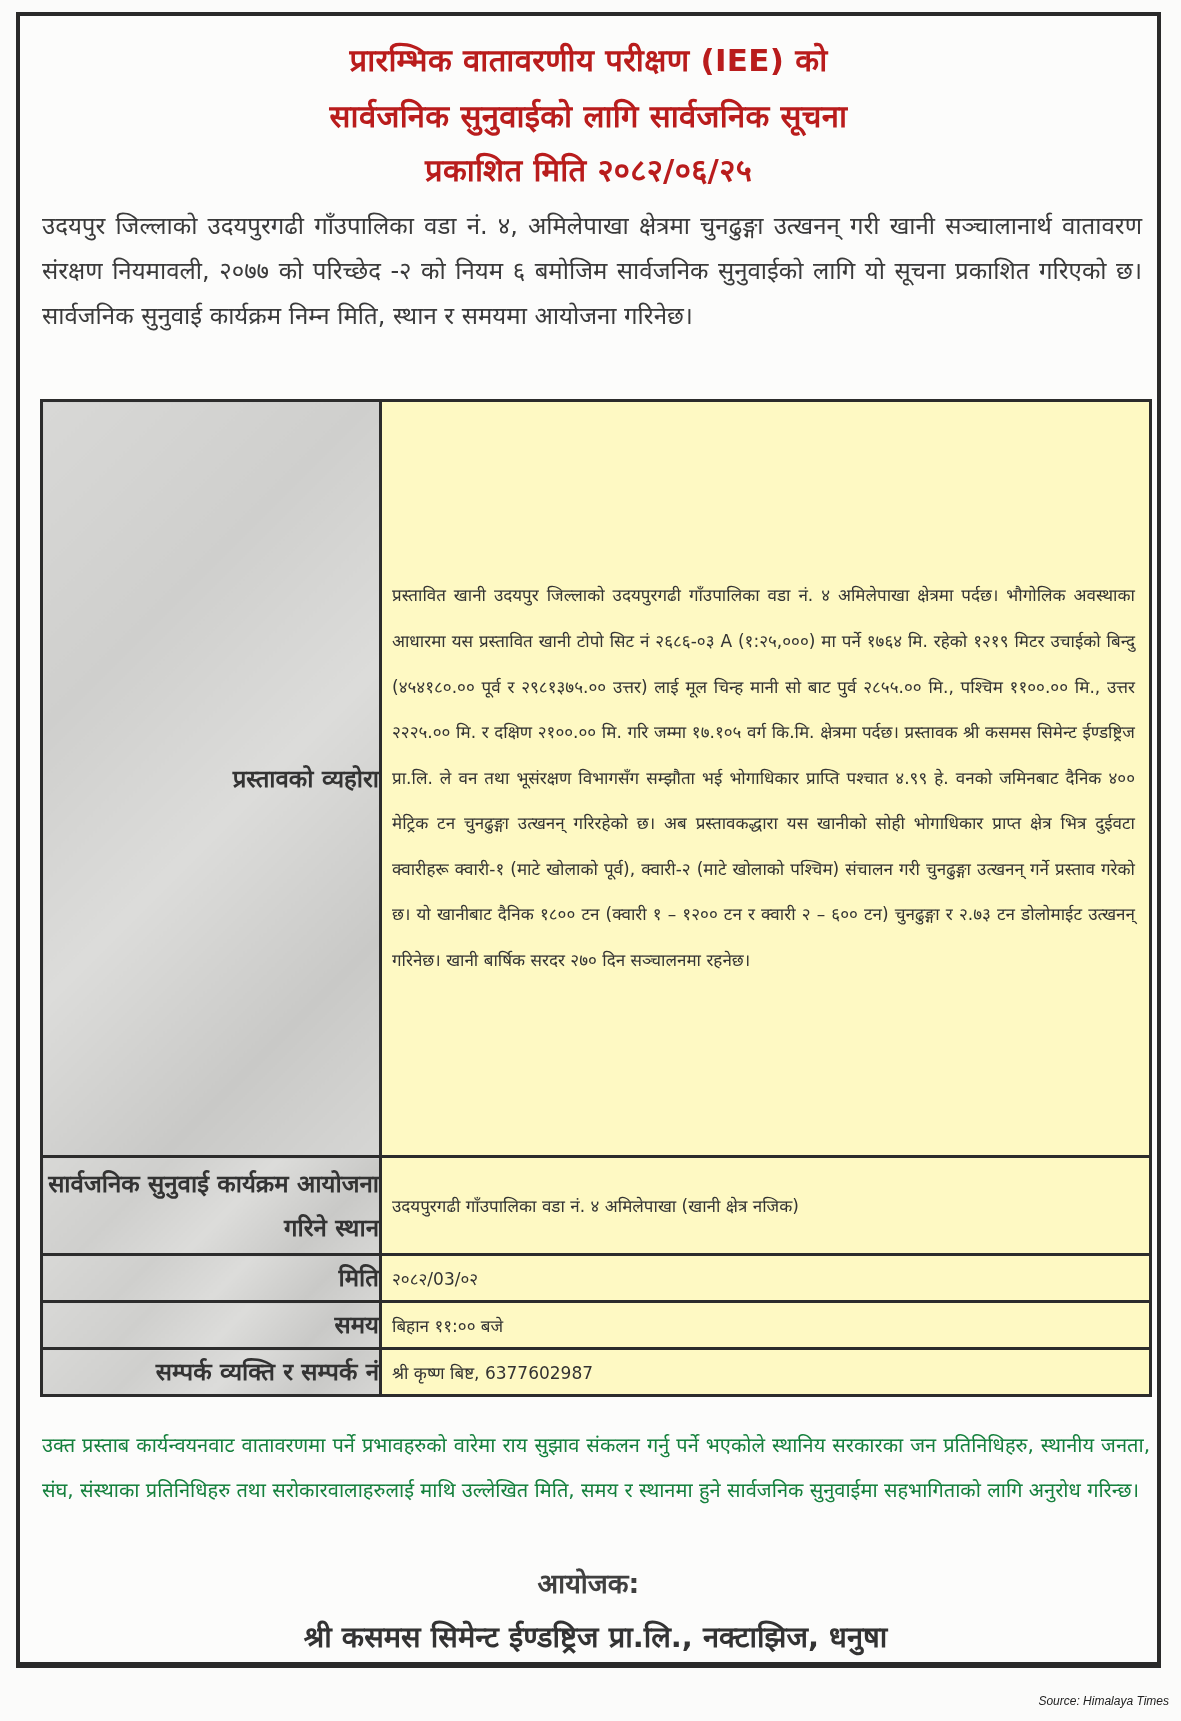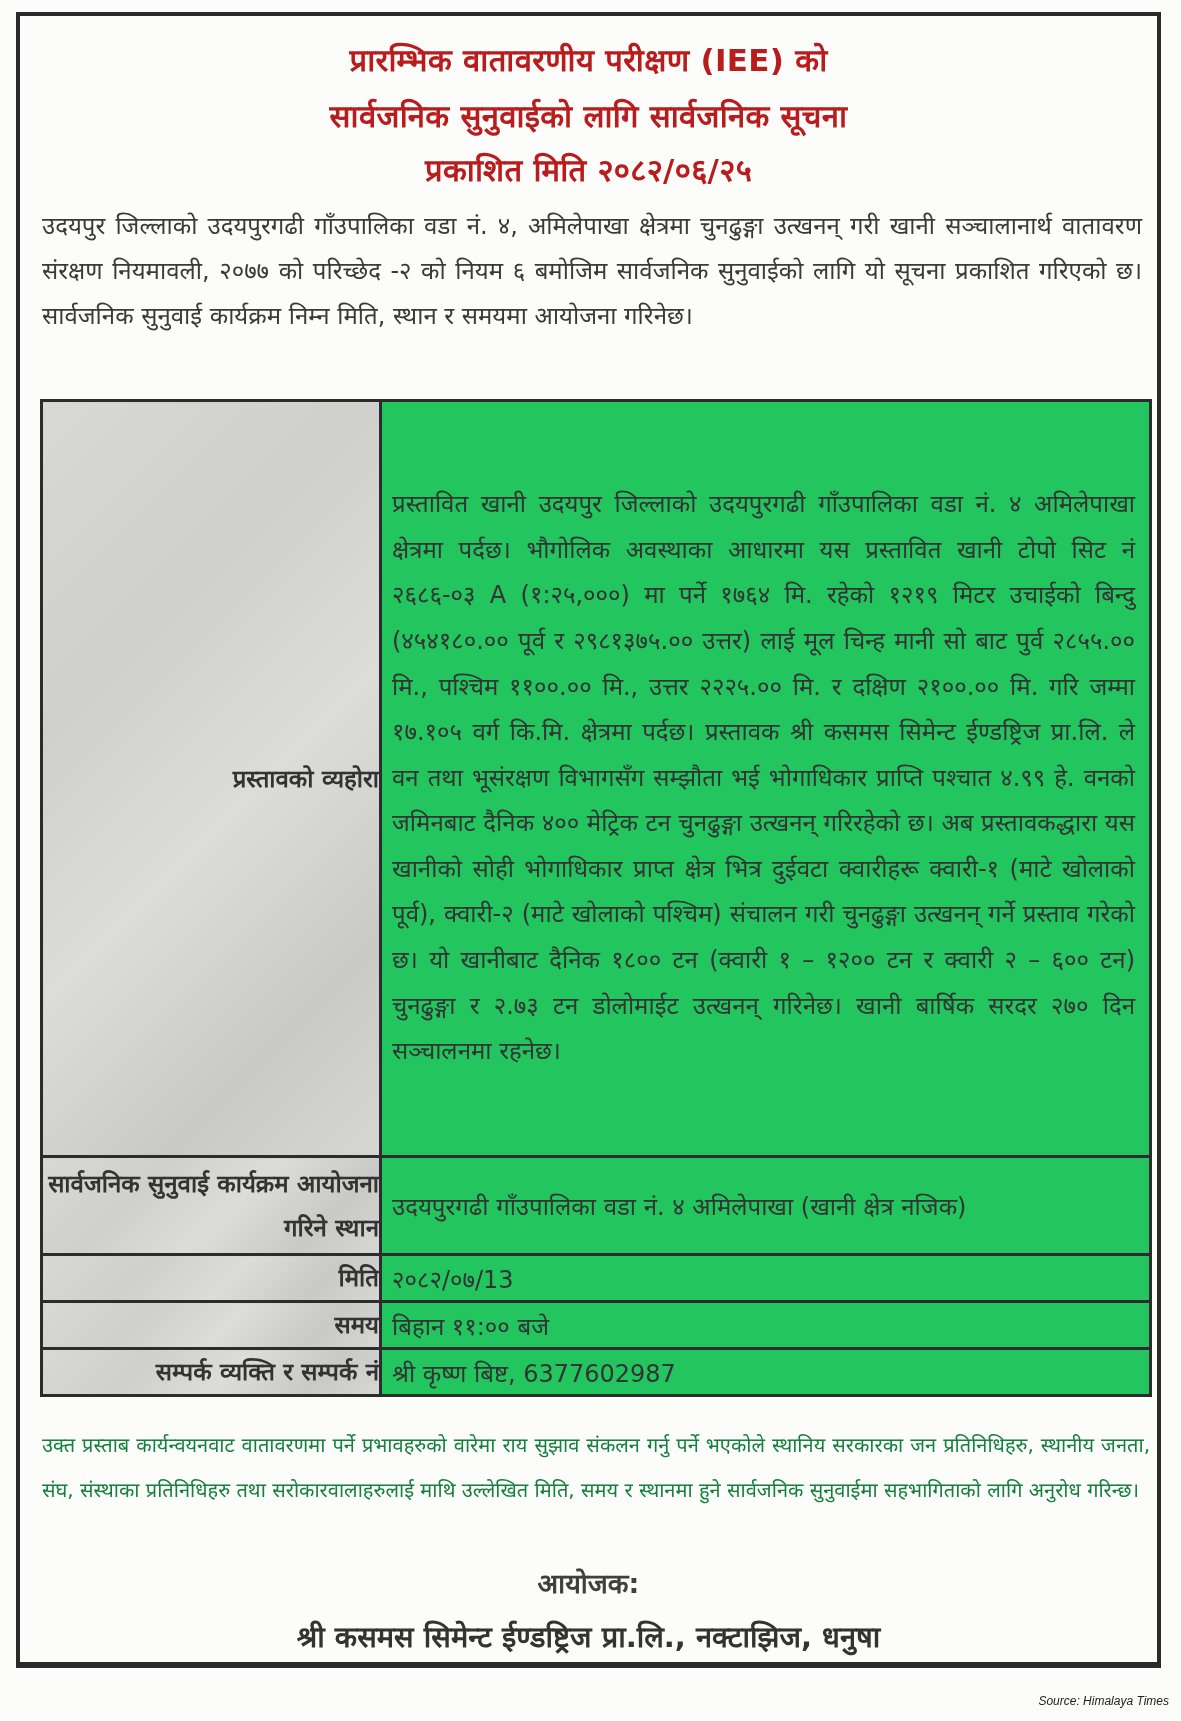--- a/index.html
+++ b/index.html
@@ -51,24 +51,24 @@
   .lbl {
     width: 336px;
     background: linear-gradient(135deg, #d8d8d6 0%, #cfcfcd 30%, #dcdcda 55%, #c9c9c7 80%, #d6d6d4 100%);
     text-align: right;
     font-weight: bold;
     font-size: 24px;
     color: #333;
     line-height: 44px;
   }
   .val {
-    font-size: 24px;
+    font-size: 17px;
     color: #333;
     padding: 0 14px 0 10px !important;
-    background: #22c55e;
+    background: #fef9c3;
   }
   .val-desc {
     line-height: 45.6px;
     text-align: justify;
     padding-top: 6px !important;
     padding-bottom: 6px !important;
   }
   .row-desc { height: 756px; }
   .row-venue { height: 98px; }
   .row-date { height: 47px; }
@@ -78,21 +78,21 @@
     position: absolute; left: 22px; top: 1407px; width: 1108px;
     font-size: 20px; line-height: 45px; text-align: justify;
     color: #15803d;
   }
   .organizer-label {
     position: absolute; left: 0; width: 100%; top: 1548px;
     text-align: center; font-weight: bold; font-size: 27px; color: #404040;
   }
   .organizer-name {
     position: absolute; left: 0; width: 100%; top: 1600px;
-    text-align: center; font-weight: bold; font-size: 29px; color: #333;
+    text-align: center; font-weight: bold; font-size: 29px; color: #333; padding-left: 7px;
   }
   .source {
     position: absolute; right: 12px; top: 1694px;
     font-family: "Liberation Sans", sans-serif;
     font-style: italic; font-size: 12px; color: #222;
   }
   .watermark {
     position: absolute; left: 240px; top: 460px;
     font-family: "Liberation Sans", sans-serif;
     font-weight: bold; font-size: 120px;
@@ -120,21 +120,21 @@
         <tr class="row-desc">
       <td class="lbl">प्रस्तावको व्यहोरा</td>
       <td class="val val-desc">प्रस्तावित खानी उदयपुर जिल्लाको उदयपुरगढी गाँउपालिका वडा नं. ४ अमिलेपाखा क्षेत्रमा पर्दछ। भौगोलिक अवस्थाका आधारमा यस प्रस्तावित खानी टोपो सिट नं २६८६-०३ A (१:२५,०००) मा पर्ने १७६४ मि. रहेको १२१९ मिटर उचाईको बिन्दु (४५४१८०.०० पूर्व र २९८१३७५.०० उत्तर) लाई मूल चिन्ह मानी सो बाट पुर्व २८५५.०० मि., पश्चिम ११००.०० मि., उत्तर २२२५.०० मि. र दक्षिण २१००.०० मि. गरि जम्मा १७.१०५ वर्ग कि.मि. क्षेत्रमा पर्दछ। प्रस्तावक श्री कसमस सिमेन्ट ईण्डष्ट्रिज प्रा.लि. ले वन तथा भूसंरक्षण विभागसँग सम्झौता भई भोगाधिकार प्राप्ति पश्चात ४.९९ हे. वनको जमिनबाट दैनिक ४०० मेट्रिक टन चुनढुङ्गा उत्खनन् गरिरहेको छ। अब प्रस्तावकद्धारा यस खानीको सोही भोगाधिकार प्राप्त क्षेत्र भित्र दुईवटा क्वारीहरू क्वारी-१ (माटे खोलाको पूर्व), क्वारी-२ (माटे खोलाको पश्चिम) संचालन गरी चुनढुङ्गा उत्खनन् गर्ने प्रस्ताव गरेको छ। यो खानीबाट दैनिक १८०० टन (क्वारी १ – १२०० टन र क्वारी २ – ६०० टन) चुनढुङ्गा र २.७३ टन डोलोमाईट उत्खनन् गरिनेछ। खानी बार्षिक सरदर २७० दिन सञ्चालनमा रहनेछ।</td>
     </tr>
     <tr class="row-venue">
       <td class="lbl">सार्वजनिक सुनुवाई कार्यक्रम आयोजना गरिने स्थान</td>
       <td class="val">उदयपुरगढी गाँउपालिका वडा नं. ४ अमिलेपाखा (खानी क्षेत्र नजिक)</td>
     </tr>
     <tr class="row-date">
       <td class="lbl">मिति</td>
-      <td class="val">२०८२/०७/13</td>
+      <td class="val">२०८२/03/०२</td>
     </tr>
     <tr class="row-time">
       <td class="lbl">समय</td>
       <td class="val">बिहान ११:०० बजे</td>
     </tr>
     <tr class="row-contact">
       <td class="lbl">सम्पर्क व्यक्ति र सम्पर्क नं</td>
       <td class="val">श्री कृष्ण बिष्ट, 6377602987</td>
     </tr>
   </tbody>

